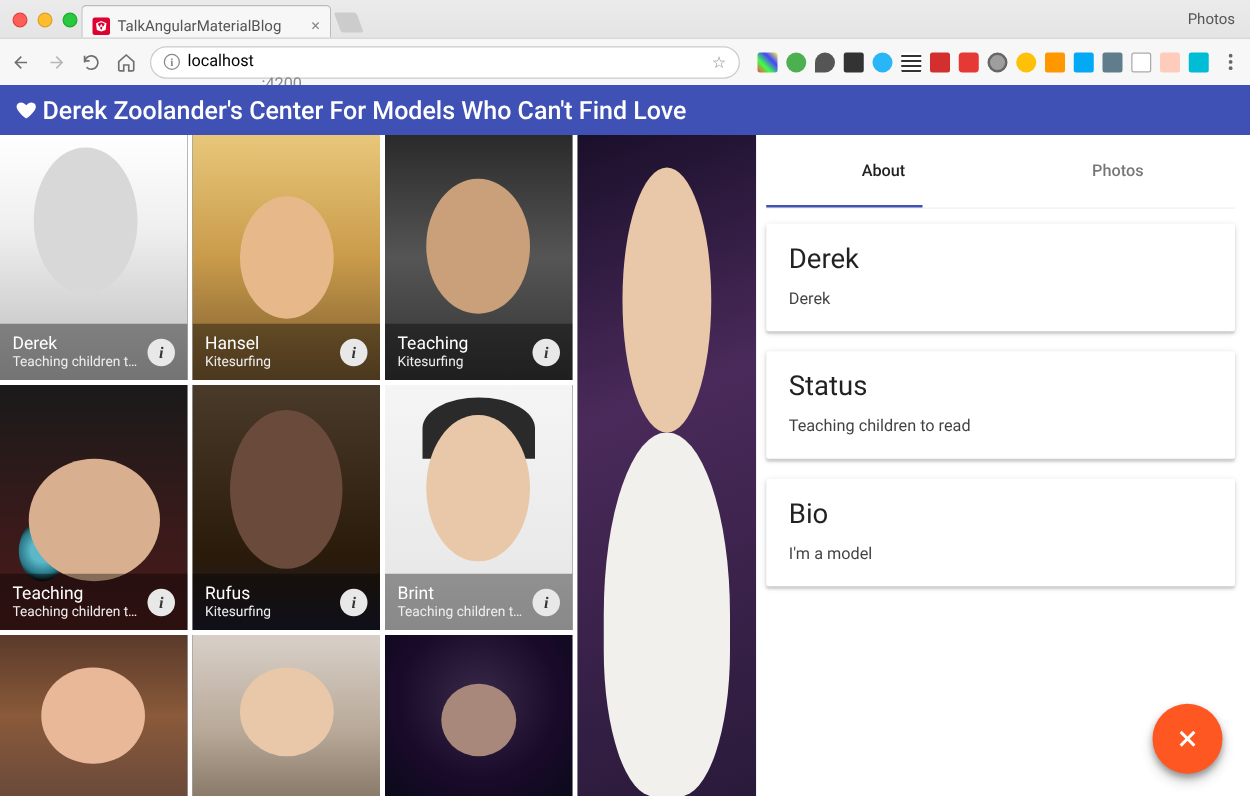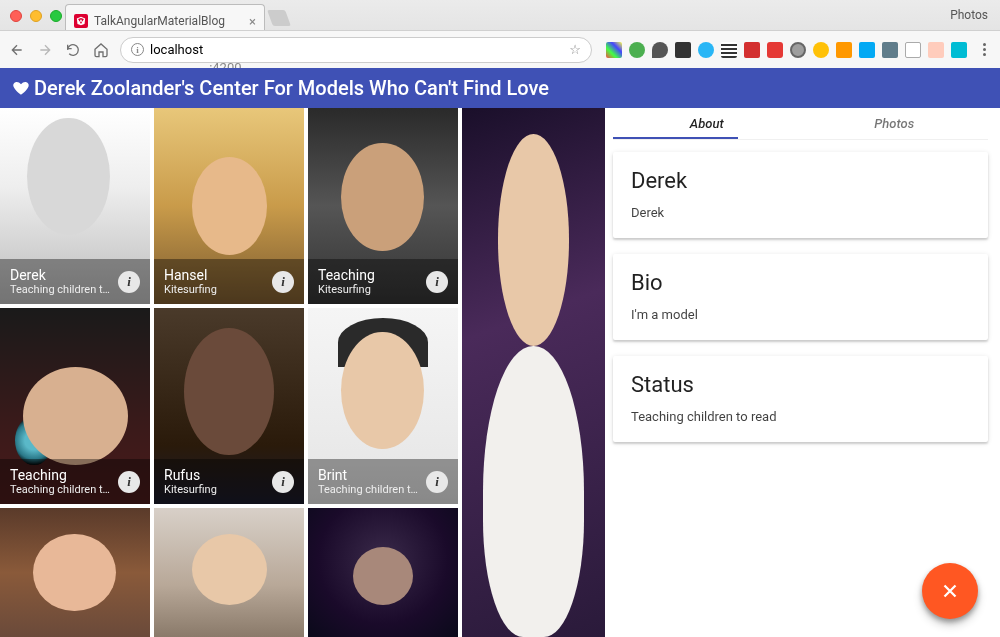--- a/index.html
+++ b/index.html
@@ -189,24 +189,23 @@
     .p10::after{content:"";position:absolute;top:30%;left:30%;width:40%;height:45%;border-radius:50%;background:#a8887a;}
 
     
     .panel {
       flex: 1;
       padding: 0 12px 12px 8px;
       overflow: hidden;
     }
     .tabs {
       display: flex;
-      height: 32px;
+      height: 59px;
       border-bottom: 1px solid rgba(0,0,0,0.06);
       position:relative;
-      font-style:italic;
     }
     .tab-btn {
       flex: 1;
       display: flex;
       align-items: center;
       justify-content: center;
       font-size: 13px;
       color: rgba(0,0,0,0.54);
       font-weight: 500;
     }
@@ -398,26 +397,26 @@
         <div class="tab-btn active">About</div>
         <div class="tab-btn">Photos</div>
         <div class="ink-bar"></div>
       </div>
       <div class="cards">
         <div class="card">
           <div class="card-title">Derek</div>
           <div class="card-body">Derek</div>
         </div>
         <div class="card">
+          <div class="card-title">Status</div>
+          <div class="card-body">Teaching children to read</div>
+        </div>
+        <div class="card">
           <div class="card-title">Bio</div>
           <div class="card-body">I'm a model</div>
-        </div>
-        <div class="card">
-          <div class="card-title">Status</div>
-          <div class="card-body">Teaching children to read</div>
         </div>
       </div>
     </div>
   </div>
 
   <div class="fab">
     <svg viewBox="0 0 24 24">
         <path d="M6 6l12 12M18 6L6 18"></path>
       </svg>
   </div>

